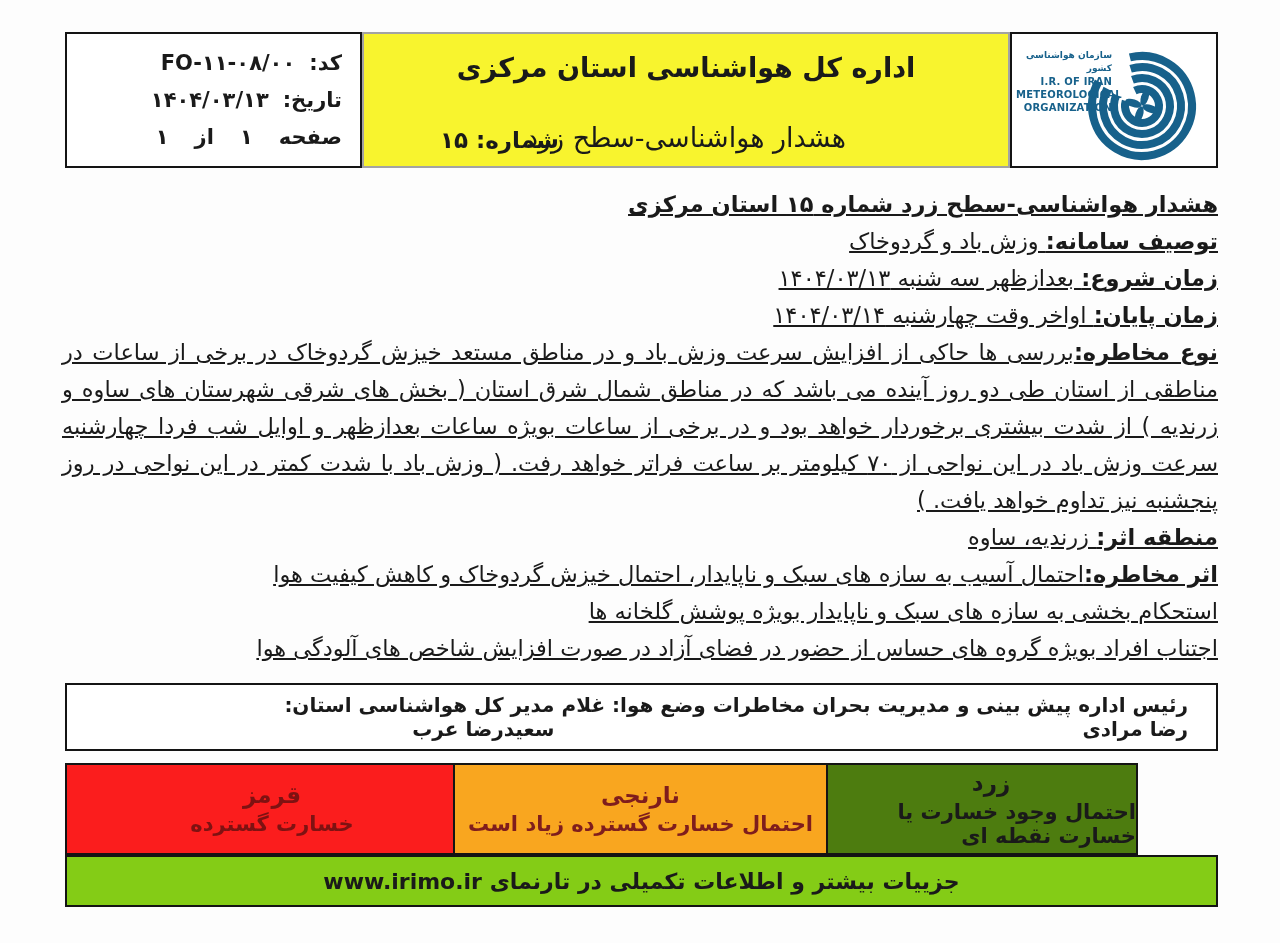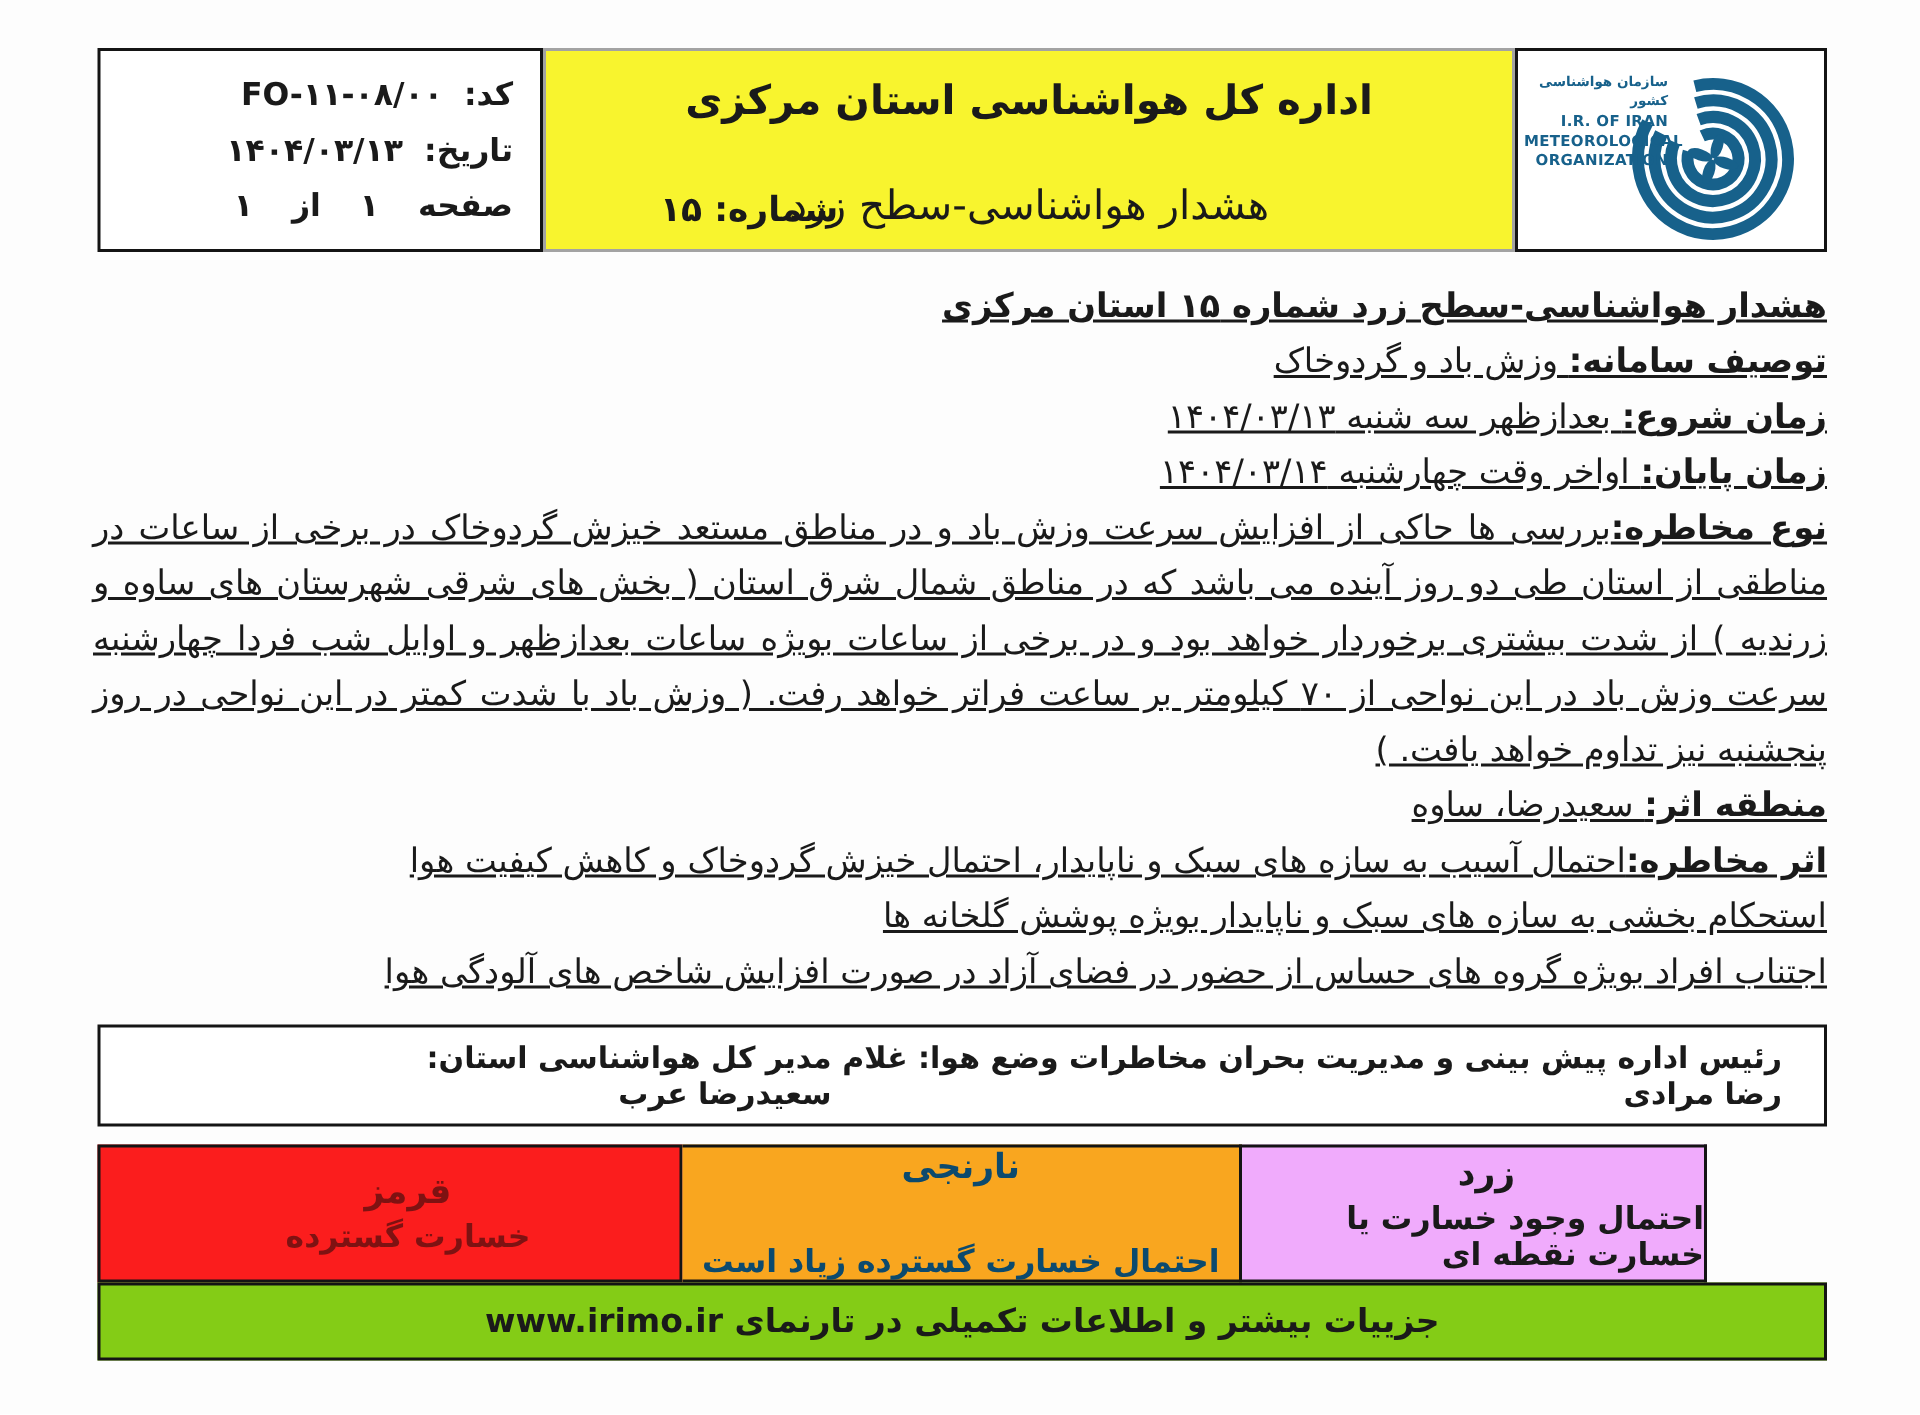--- a/index.html
+++ b/index.html
@@ -55,22 +55,22 @@
   }
 
   
   .legend { position:absolute; left:65px; top:763px; width:1153px; height:92px; display:flex; direction:ltr; }
   .legend-cell {
     border:2px solid #141414; height:92px; direction:rtl;
     display:flex; flex-direction:column; justify-content:center; align-items:center; gap:4px;
   }
   .legend-cell + .legend-cell { border-left:none; }
   .cell-red    { width:390px; background:#fb1d1d; color:#7e1212;padding-left:24px; }
-  .cell-orange { width:373px; background:#f9a61f; color:#0c4a6e;justify-content:space-between; }
-  .cell-yellow { width:310px; background:#f0abfc; color:#1a1a1a;padding-left:18px; }
+  .cell-orange { width:373px; background:#f9a61f; color:#7f1d1d; }
+  .cell-yellow { width:310px; background:#4d7c0f; color:#1a1a1a;padding-left:18px; }
   .legend-title { font-size:23px; font-weight:700; }
   .legend-desc  { font-size:21px; font-weight:600; }
 
   
   .footer-bar {
     position:absolute; left:65px; top:855px; width:1153px; height:52px;
     border:2px solid #141414; background:#84cc16;
     display:flex; align-items:center; justify-content:center;
     font-size:22px; font-weight:600;
   }
@@ -125,21 +125,21 @@
       </g>
     </svg>
   </div>
 
   <div class="body-text">
     <p><b>هشدار هواشناسی-سطح زرد شماره ۱۵ استان مرکزی</b><span></span></p>
     <p><b>توصیف سامانه:</b><span> وزش باد و گردوخاک</span></p>
     <p><b>زمان شروع:</b><span> بعدازظهر سه شنبه ۱۴۰۴/۰۳/۱۳</span></p>
     <p><b>زمان پایان:</b><span>  اواخر وقت چهارشنبه ۱۴۰۴/۰۳/۱۴</span></p>
     <p class="justify"><b>نوع مخاطره:</b><span>بررسی ها حاکی از افزایش سرعت وزش باد و در مناطق مستعد خیزش گردوخاک در برخی از ساعات در مناطقی از استان طی دو روز آینده می باشد که در مناطق شمال شرق استان ( بخش های شرقی شهرستان های ساوه و زرندیه ) از شدت بیشتری برخوردار خواهد بود و در برخی از ساعات بویژه ساعات بعدازظهر و اوایل شب فردا چهارشنبه سرعت وزش باد در این نواحی از ۷۰ کیلومتر بر ساعت فراتر خواهد رفت. ( وزش باد با شدت کمتر در این نواحی در روز پنجشنبه نیز تداوم خواهد یافت. )</span></p>
-    <p><b>منطقه اثر:</b><span> سعیدرضا، ساوه</span></p>
+    <p><b>منطقه اثر:</b><span> زرندیه، ساوه</span></p>
     <p><b>اثر مخاطره:</b><span>احتمال آسیب به سازه های سبک و ناپایدار، احتمال خیزش گردوخاک و کاهش کیفیت هوا</span></p>
     <p><b></b><span>استحکام بخشی به سازه های سبک و ناپایدار بویژه پوشش گلخانه ها</span></p>
     <p><b></b><span>اجتناب افراد بویژه گروه های حساس از حضور در فضای آزاد در صورت افزایش شاخص های آلودگی هوا</span></p>
     <p><b></b><span></span></p>
   </div>
 
   <div class="sig-box">
     <span>رئیس اداره پیش بینی و مدیریت بحران مخاطرات وضع هوا:  غلام رضا مرادی</span>
     <span>مدیر کل هواشناسی استان:  سعیدرضا عرب</span>
   </div>

